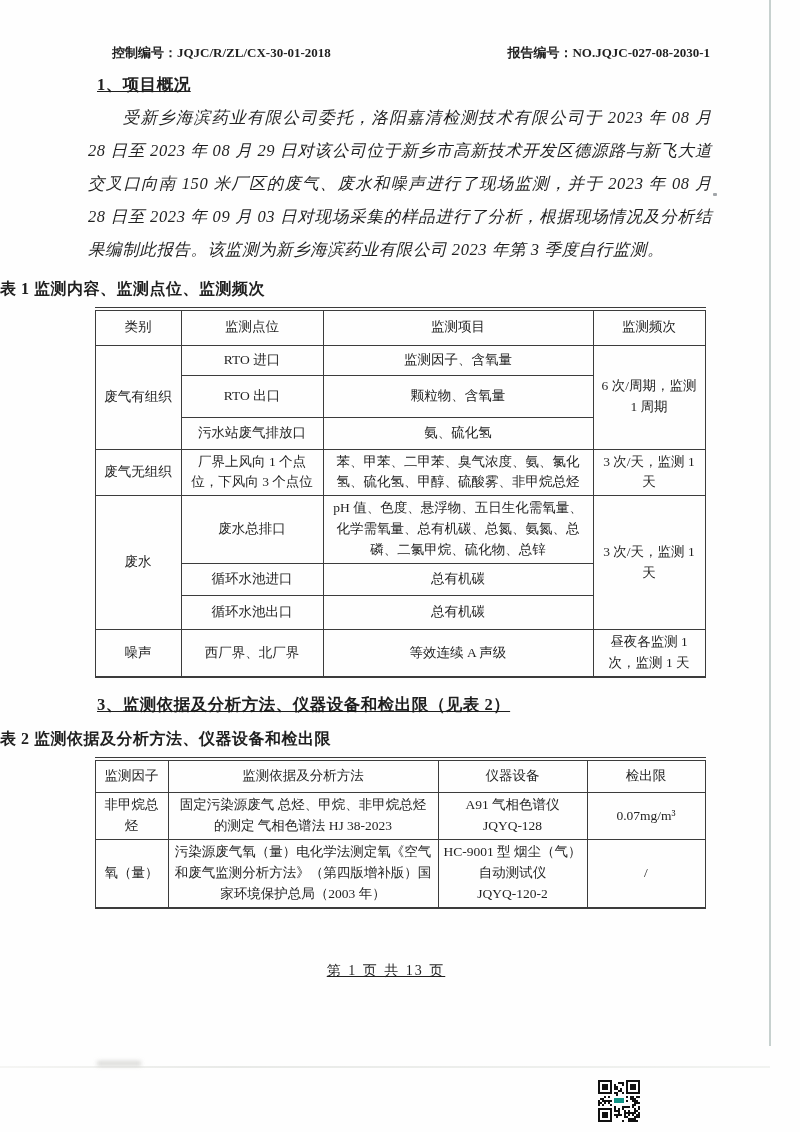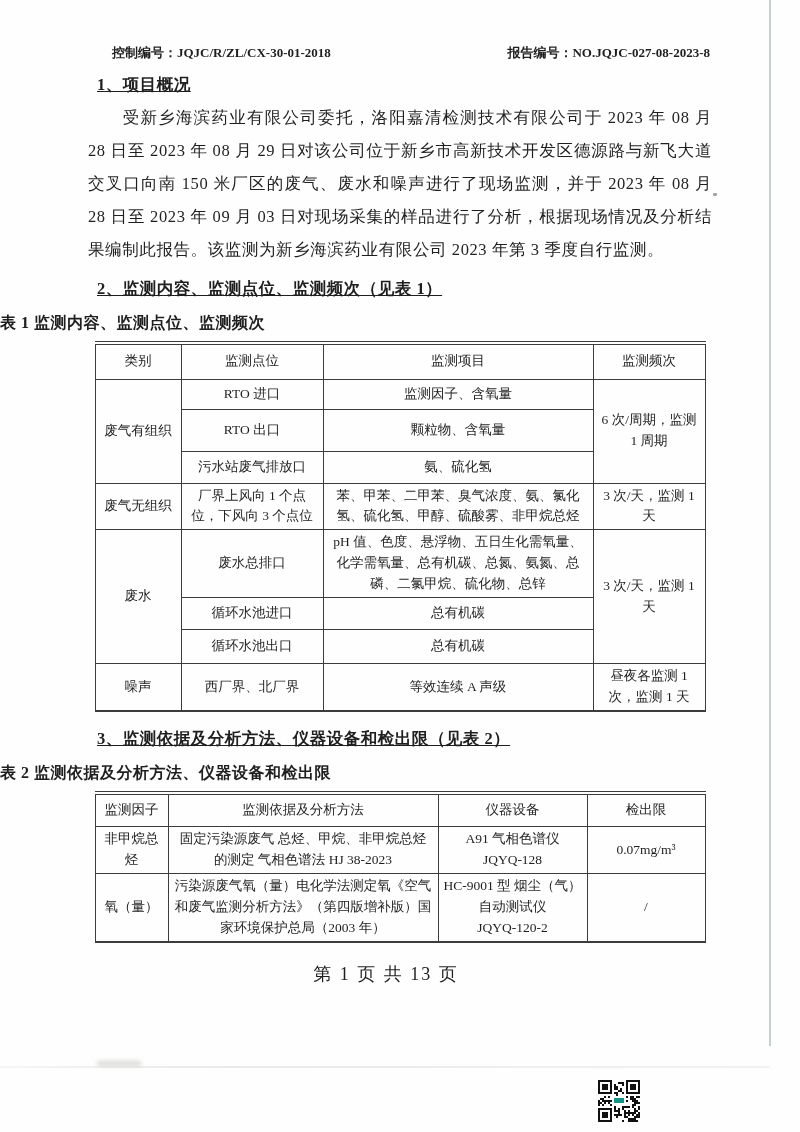--- a/index.html
+++ b/index.html
@@ -3,54 +3,53 @@
 <meta charset="utf-8">
 <style>
   html,body{margin:0;padding:0;background:#ffffff;}
   .page{position:relative;width:800px;height:1132px;background:#fefefe;overflow:hidden;
         font-family:"Liberation Serif","DejaVu Serif",serif;color:#1f1f1f;}
   .meta{display:flex;justify-content:space-between;align-items:baseline;
         padding:44px 90px 0 112px;font-weight:700;font-size:13px;}
   .doc-title{text-align:center;font-weight:700;font-size:18px;letter-spacing:2px;margin-top:3px;}
   .heading{font-weight:700;font-size:16.5px;margin:12px 88px 0 97px;letter-spacing:.5px;text-decoration:underline;}
   .para{margin:5px 88px 0 88px;font-size:16.5px;line-height:33px;text-align:justify;
-        text-indent:2.1em;letter-spacing:.6px;}
+        text-indent:2.1em;letter-spacing:.6px;font-style:italic;}
   .caption{text-align:left;font-weight:700;font-size:16px;margin-top:13px;letter-spacing:.5px;}
   table.t{border-collapse:collapse;margin:7px auto 16px;width:610px;font-size:13.5px;
         text-align:center;border-top:4px double #3c3c3c;border-bottom:2.5px solid #3c3c3c;
         table-layout:fixed;}
   .t th,.t td{border:1.5px solid #3c3c3c;padding:2px 5px;font-weight:400;line-height:1.55;
         vertical-align:middle;overflow:hidden;}
   .t .pre{white-space:pre-line;}
   .footer{position:absolute;top:962px;left:0;width:772px;text-align:center;
-        font-size:18px;letter-spacing:2px;}
+        font-size:14px;letter-spacing:2px;text-decoration:underline;}
   .qr{position:absolute;left:598px;top:1080px;}
   .scan-edge-v{position:absolute;left:769px;top:0;width:2px;height:1046px;background:#c7d1cf;}
   .scan-edge-h{position:absolute;left:0;top:1066px;width:770px;height:2px;opacity:.8;
         background:linear-gradient(to right,#f3f3f1,#e3e5e2 30%,#eef0ed);}
   .smudge{position:absolute;left:97px;top:1061px;width:44px;height:5px;background:#c9c9c6;
         filter:blur(2px);opacity:.7;}
   .speck{position:absolute;left:713px;top:193px;width:4px;height:3px;background:#8a8f94;
         opacity:.8;border-radius:1px;}
 </style>
 </head>
 <body>
 
 <div class="page">
 
   <div class="meta">
     <span>控制编号：JQJC/R/ZL/CX-30-01-2018</span>
-    <span>报告编号：NO.JQJC-027-08-2023-8</span>
+    <span>报告编号：NO.JQJC-027-08-2030-1</span>
   </div>
 
 
   <div class="heading">1、项目概况</div>
   <p class="para">受新乡海滨药业有限公司委托，洛阳嘉清检测技术有限公司于 2023 年 08 月 28 日至 2023 年 08 月 29 日对该公司位于新乡市高新技术开发区德源路与新飞大道交叉口向南 150 米厂区的废气、废水和噪声进行了现场监测，并于 2023 年 08 月 28 日至 2023 年 09 月 03 日对现场采集的样品进行了分析，根据现场情况及分析结果编制此报告。该监测为新乡海滨药业有限公司 2023 年第 3 季度自行监测。</p>
 
-  <div class="heading">2、监测内容、监测点位、监测频次（见表 1）</div>
   <div class="caption">表 1 监测内容、监测点位、监测频次</div>
 
   <table class="t">
     <colgroup>
         <col style="width:86px">
         <col style="width:142px">
         <col style="width:270px">
         <col style="width:112px">
       </colgroup>
     <tbody>

